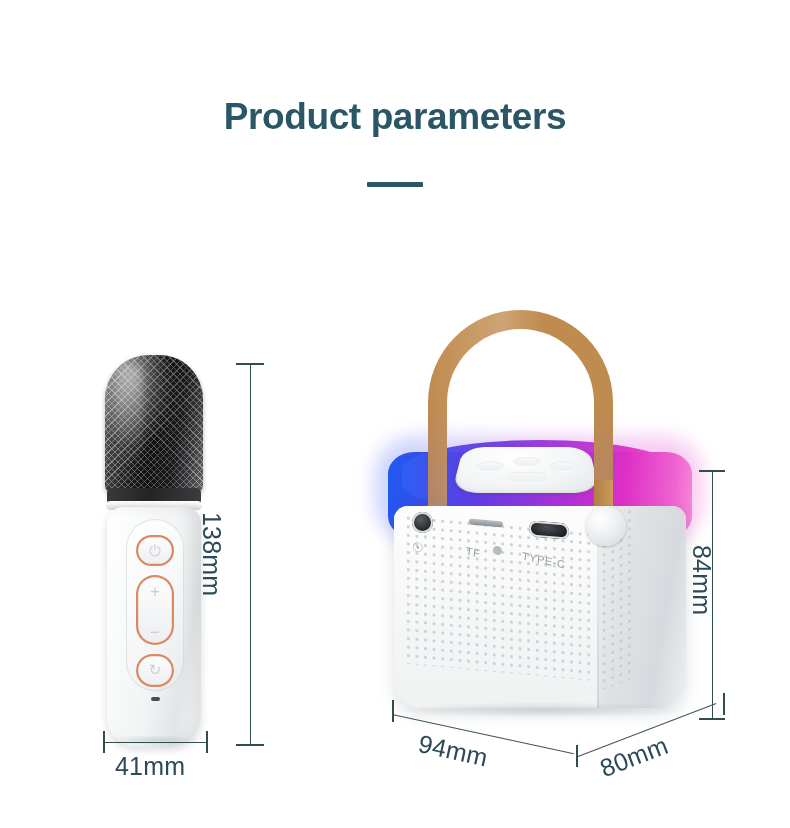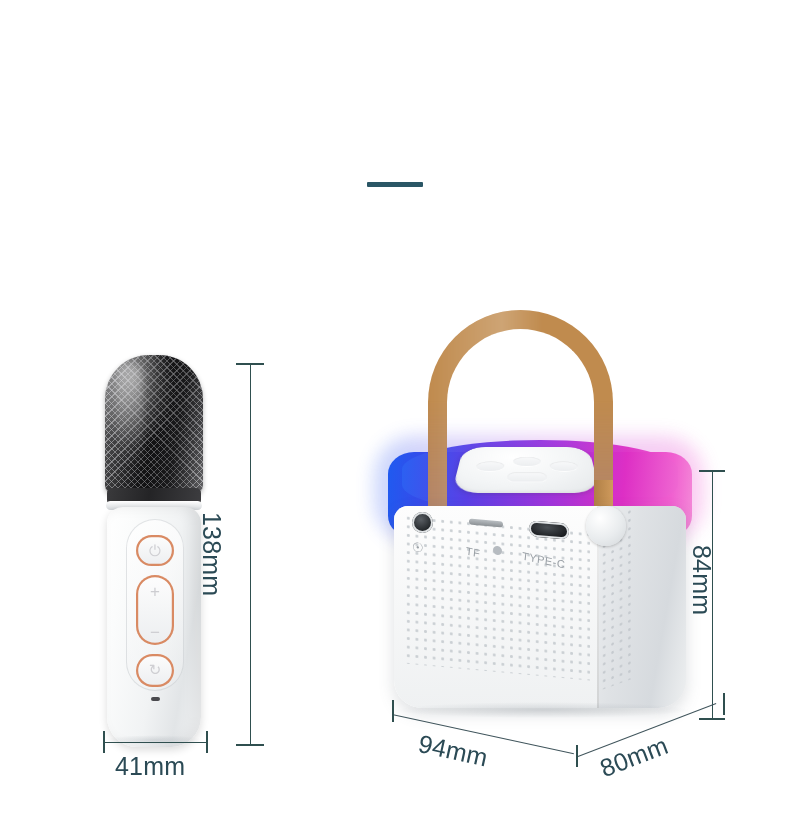--- a/index.html
+++ b/index.html
@@ -250,20 +250,21 @@
   }
 
   
   .base-line{position:absolute;background:#40555c;height:1.3px;transform-origin:left center;}
 </style>
 </head>
 <body>
 
 <div class="stage">
 
+  <div class="page-title">Product parameters</div>
   <div class="title-divider"></div>
 
   <div class="mic">
     <div class="mic-head">
       <div class="mesh"></div>
       <div class="mesh-shade"></div>
       <div class="head-gloss"></div>
     </div>
     <div class="mic-collar"></div>
     <div class="mic-collar-ring"></div>

